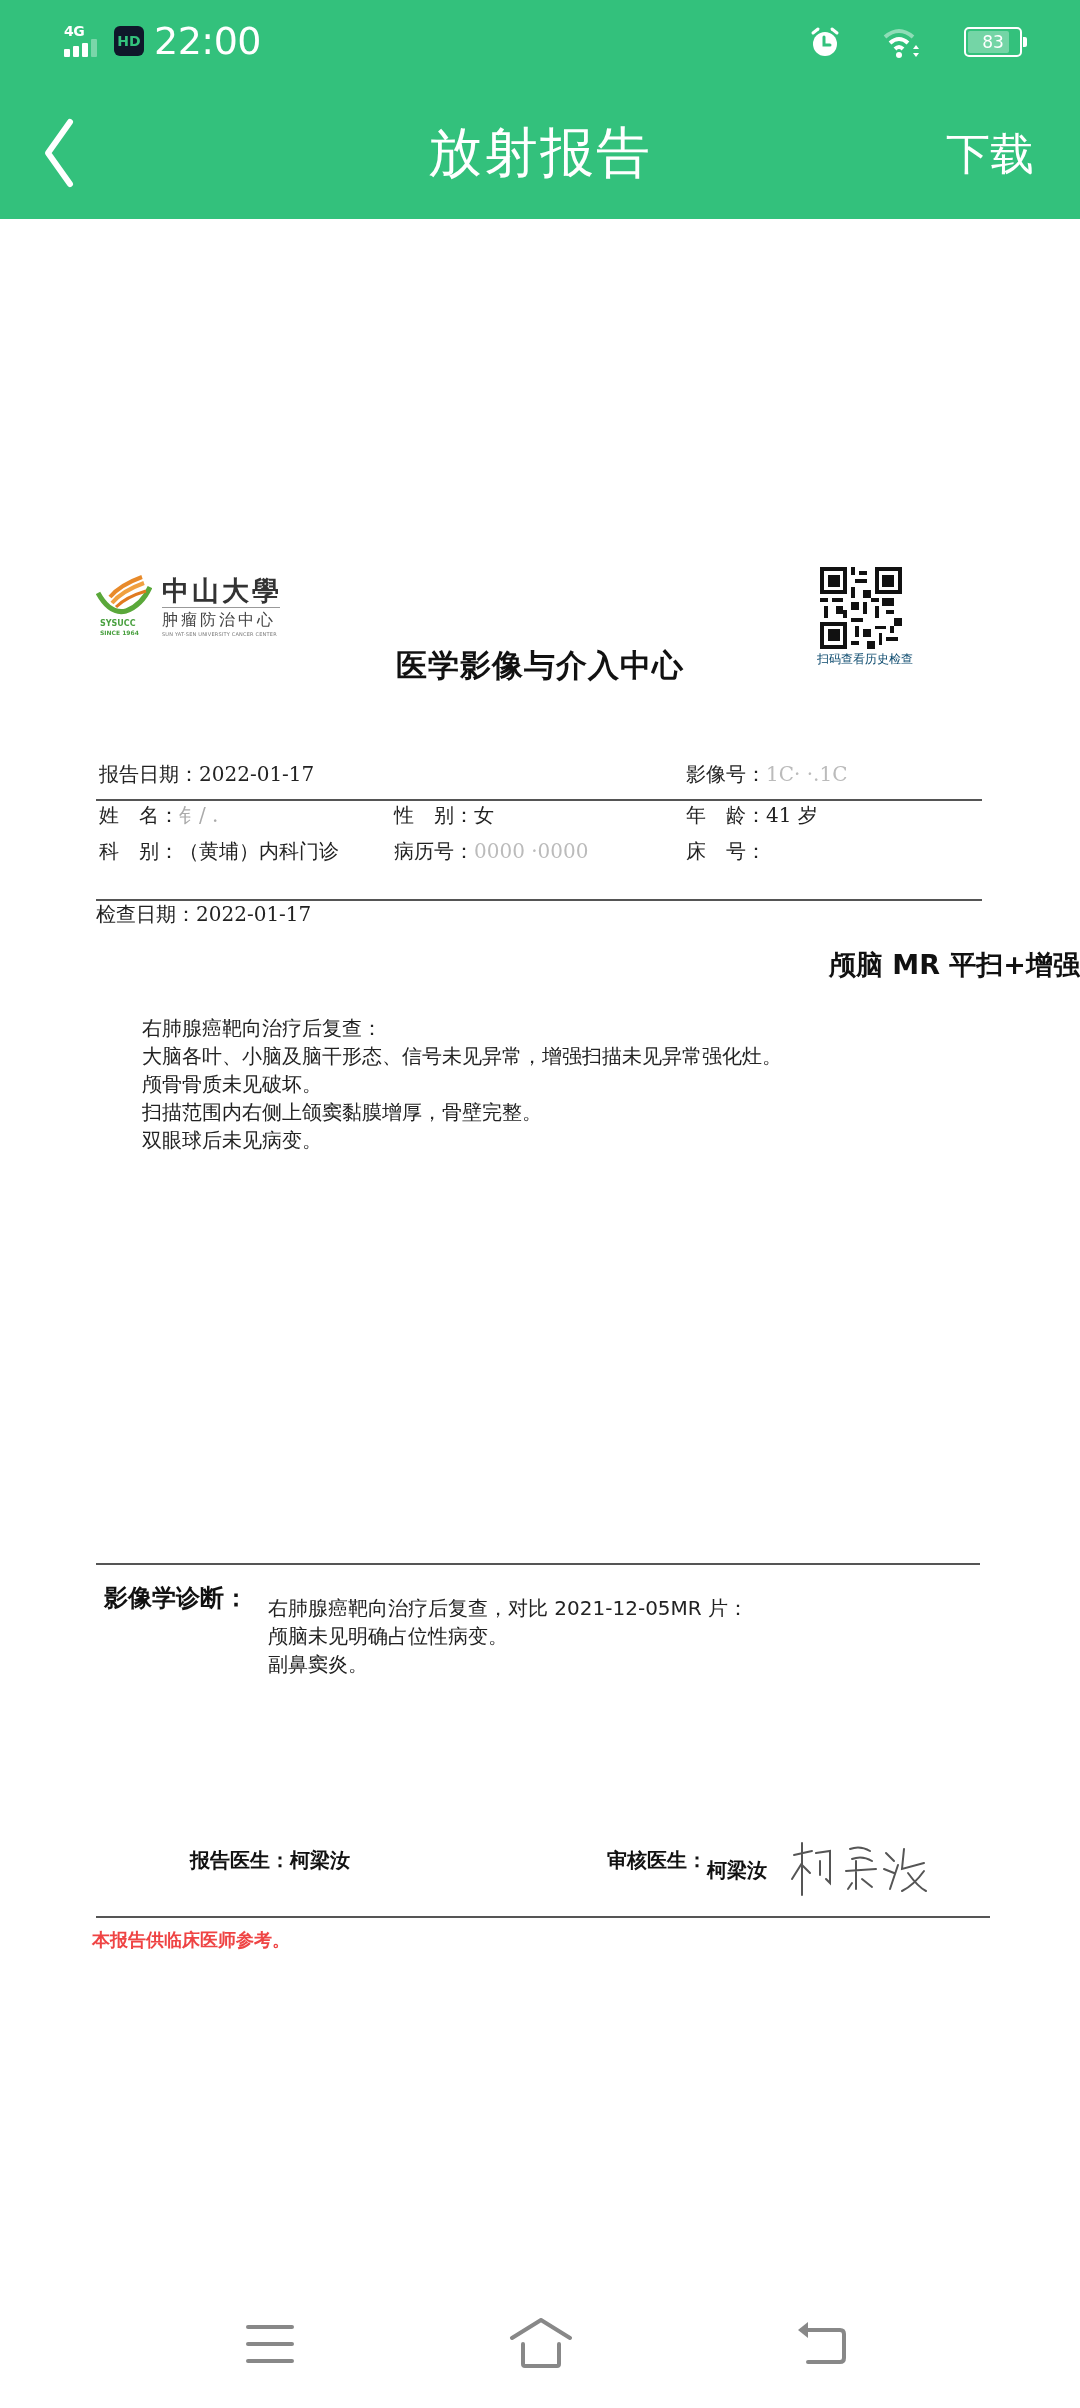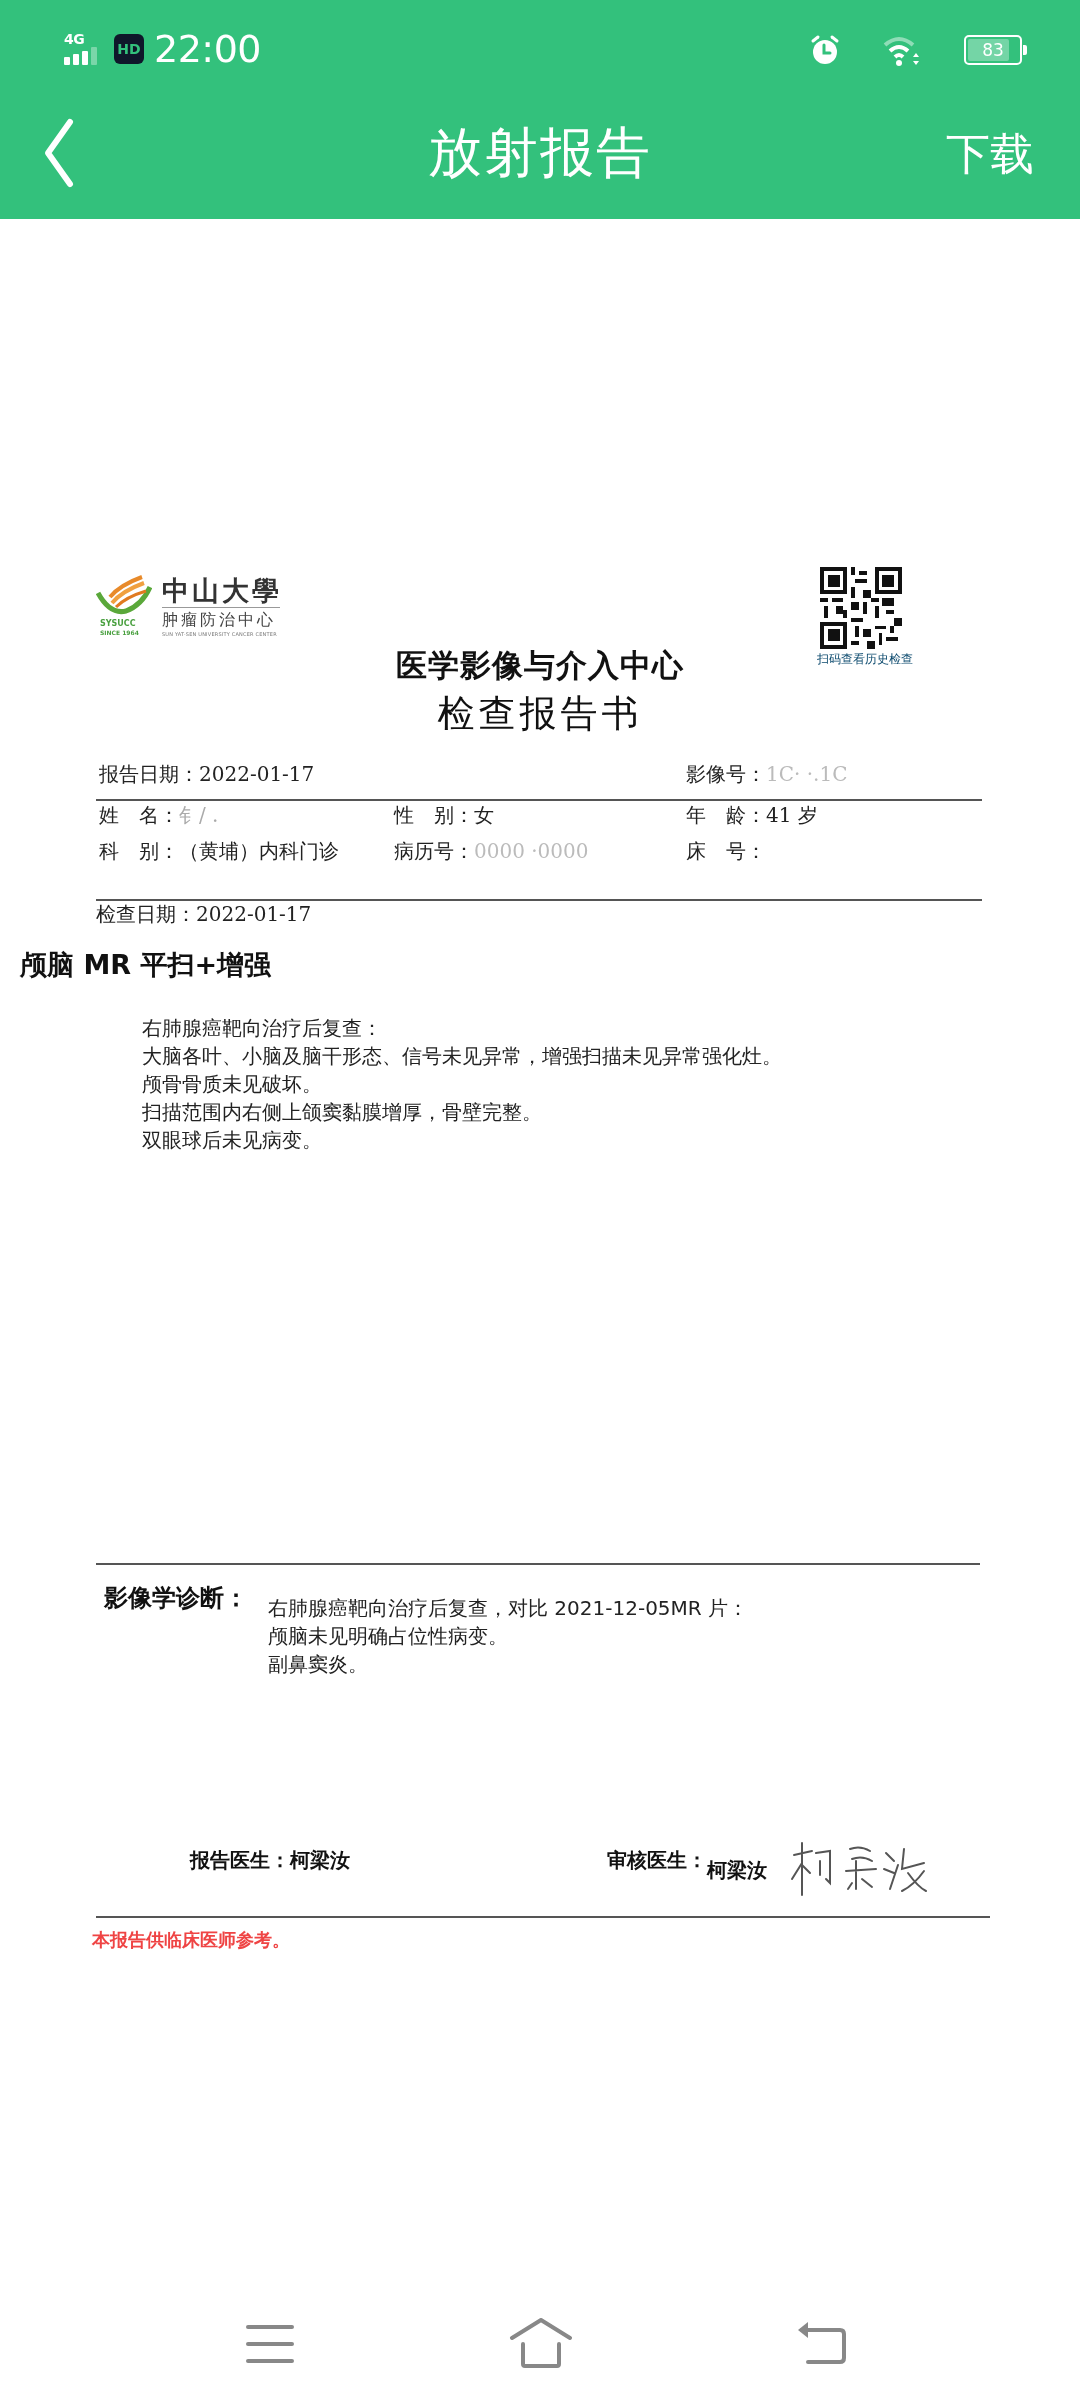--- a/index.html
+++ b/index.html
@@ -1,21 +1,21 @@
 <!DOCTYPE html>
 <html><head>
 <meta charset="utf-8">
 <style>
   * { margin: 0; padding: 0; box-sizing: border-box; }
   html, body { width: 1080px; height: 2408px; background: #ffffff; overflow: hidden; }
   body { position: relative; font-family: "DejaVu Sans", "Liberation Sans", sans-serif; color: #111; }
 
   
   .header { position: absolute; left: 0; top: 0; width: 1080px; height: 219px; background: #33c17c; color: #fff; }
-  .status-bar { position: absolute; left: 0; top: 8px; width: 1080px; height: 80px; }
+  .status-bar { position: absolute; left: 0; top: 0; width: 1080px; height: 80px; }
   .sb-left { position: absolute; left: 62px; top: 18px; height: 46px; display: flex; align-items: center; }
   .signal { position: relative; width: 44px; height: 40px; margin-right: 8px; }
   .signal .net { position: absolute; left: 2px; top: 2px; font-size: 14px; font-weight: bold; font-family: "DejaVu Sans", sans-serif; letter-spacing: -0.5px; }
   .signal .bar { position: absolute; bottom: 4px; width: 6px; background: #fff; border-radius: 1px; }
   .hd-badge { width: 30px; height: 30px; background: #0f172a; border-radius: 6px; color: #33c17c; font-size: 14px; font-weight: bold; display: flex; align-items: center; justify-content: center; margin-right: 10px; font-family: "DejaVu Sans", sans-serif; }
   .clock { font-size: 38px; font-family: "DejaVu Sans", sans-serif; letter-spacing: -0.5px; }
   .sb-right { position: absolute; right: 58px; top: 22px; height: 40px; display: flex; align-items: center; gap: 27px; }
   .alarm-icon { width: 30px; height: 32px; margin-right: 16px; }
   .wifi-icon { width: 40px; height: 34px; margin-right: 14px; }
   .battery { position: relative; width: 58px; height: 30px; border: 2.5px solid #fff; border-radius: 5px; display: flex; align-items: center; justify-content: center; }
@@ -45,21 +45,21 @@
 
   .dept-title { position: absolute; left: 0; right: 0; top: 426px; text-align: center; font-size: 31px; font-weight: bold; font-family: "DejaVu Sans", sans-serif; color: #111; letter-spacing: 1px; }
   .doc-title { position: absolute; left: 0; right: 0; top: 470px; text-align: center; font-size: 37px; font-family: "DejaVu Sans", sans-serif; color: #111; letter-spacing: 4px; }
 
   .field { position: absolute; font-size: 20px; line-height: 26px; white-space: nowrap; color: #222; }
   .field .lbl { font-family: "DejaVu Sans", sans-serif; }
   .field .val { font-family: "DejaVu Serif", serif; }
 
   .hr { position: absolute; height: 2px; background: #555; }
 
-  .exam-name { position: absolute; left: 0; right: 0; top: 728px; text-align: left; font-size: 27px; font-weight: bold; font-family: "DejaVu Sans", sans-serif; color: #111; padding-left: 20px; }
+  .exam-name { position: absolute; left: 0; right: 0; top: 728px; text-align: right; font-size: 27px; font-weight: bold; font-family: "DejaVu Sans", sans-serif; color: #111; padding-left: 20px; }
   .findings { position: absolute; left: 142px; top: 795px; font-size: 20px; line-height: 28px; font-family: "DejaVu Sans", sans-serif; color: #222; }
   .findings div { white-space: nowrap; }
 
   .diag-label { position: absolute; left: 104px; top: 1363px; font-size: 24px; font-weight: bold; font-family: "DejaVu Sans", sans-serif; color: #111; }
   .diag-text { position: absolute; left: 268px; top: 1375px; font-size: 20px; line-height: 28px; font-family: "DejaVu Sans", sans-serif; color: #222; }
   .diag-text div { white-space: nowrap; }
 
   .sig-left { position: absolute; left: 190px; top: 1628px; font-size: 20px; font-weight: bold; font-family: "DejaVu Sans", sans-serif; color: #111; }
   .sig-right { position: absolute; left: 607px; top: 1628px; font-size: 20px; font-weight: bold; font-family: "DejaVu Sans", sans-serif; color: #111; }
   .sig-right .name { position: absolute; left: 100px; top: 10px; white-space: nowrap; }
@@ -172,21 +172,20 @@
         <rect x="17" y="18" width="3" height="1"></rect>
           <rect x="12" y="19" width="2" height="2"></rect>
           <rect x="8" y="19" width="2" height="1"></rect>
         <rect x="18" y="15" width="1" height="2"></rect>
           <rect x="6" y="11" width="1" height="2"></rect>
       </g>
     </svg>
     <div class="qr-caption">扫码查看历史检查</div>
 
     <div class="dept-title">医学影像与介入中心</div>
-    <div class="doc-title">检查报告书</div>
 
     <div class="field" style="left:99px; top:542px;">
       <span class="lbl">报告日期：</span><span class="val">2022-01-17</span>
     </div>
     <div class="field" style="left:686px; top:542px;">
       <span class="lbl">影像号：</span><span class="val" style="color:#bbb;">1C· ·.1C</span>
     </div>
     <div class="hr" style="left:96px; top:580px; width:210px;"></div>
     <div class="hr" style="left:300px; top:580px; width:682px;"></div>
 

